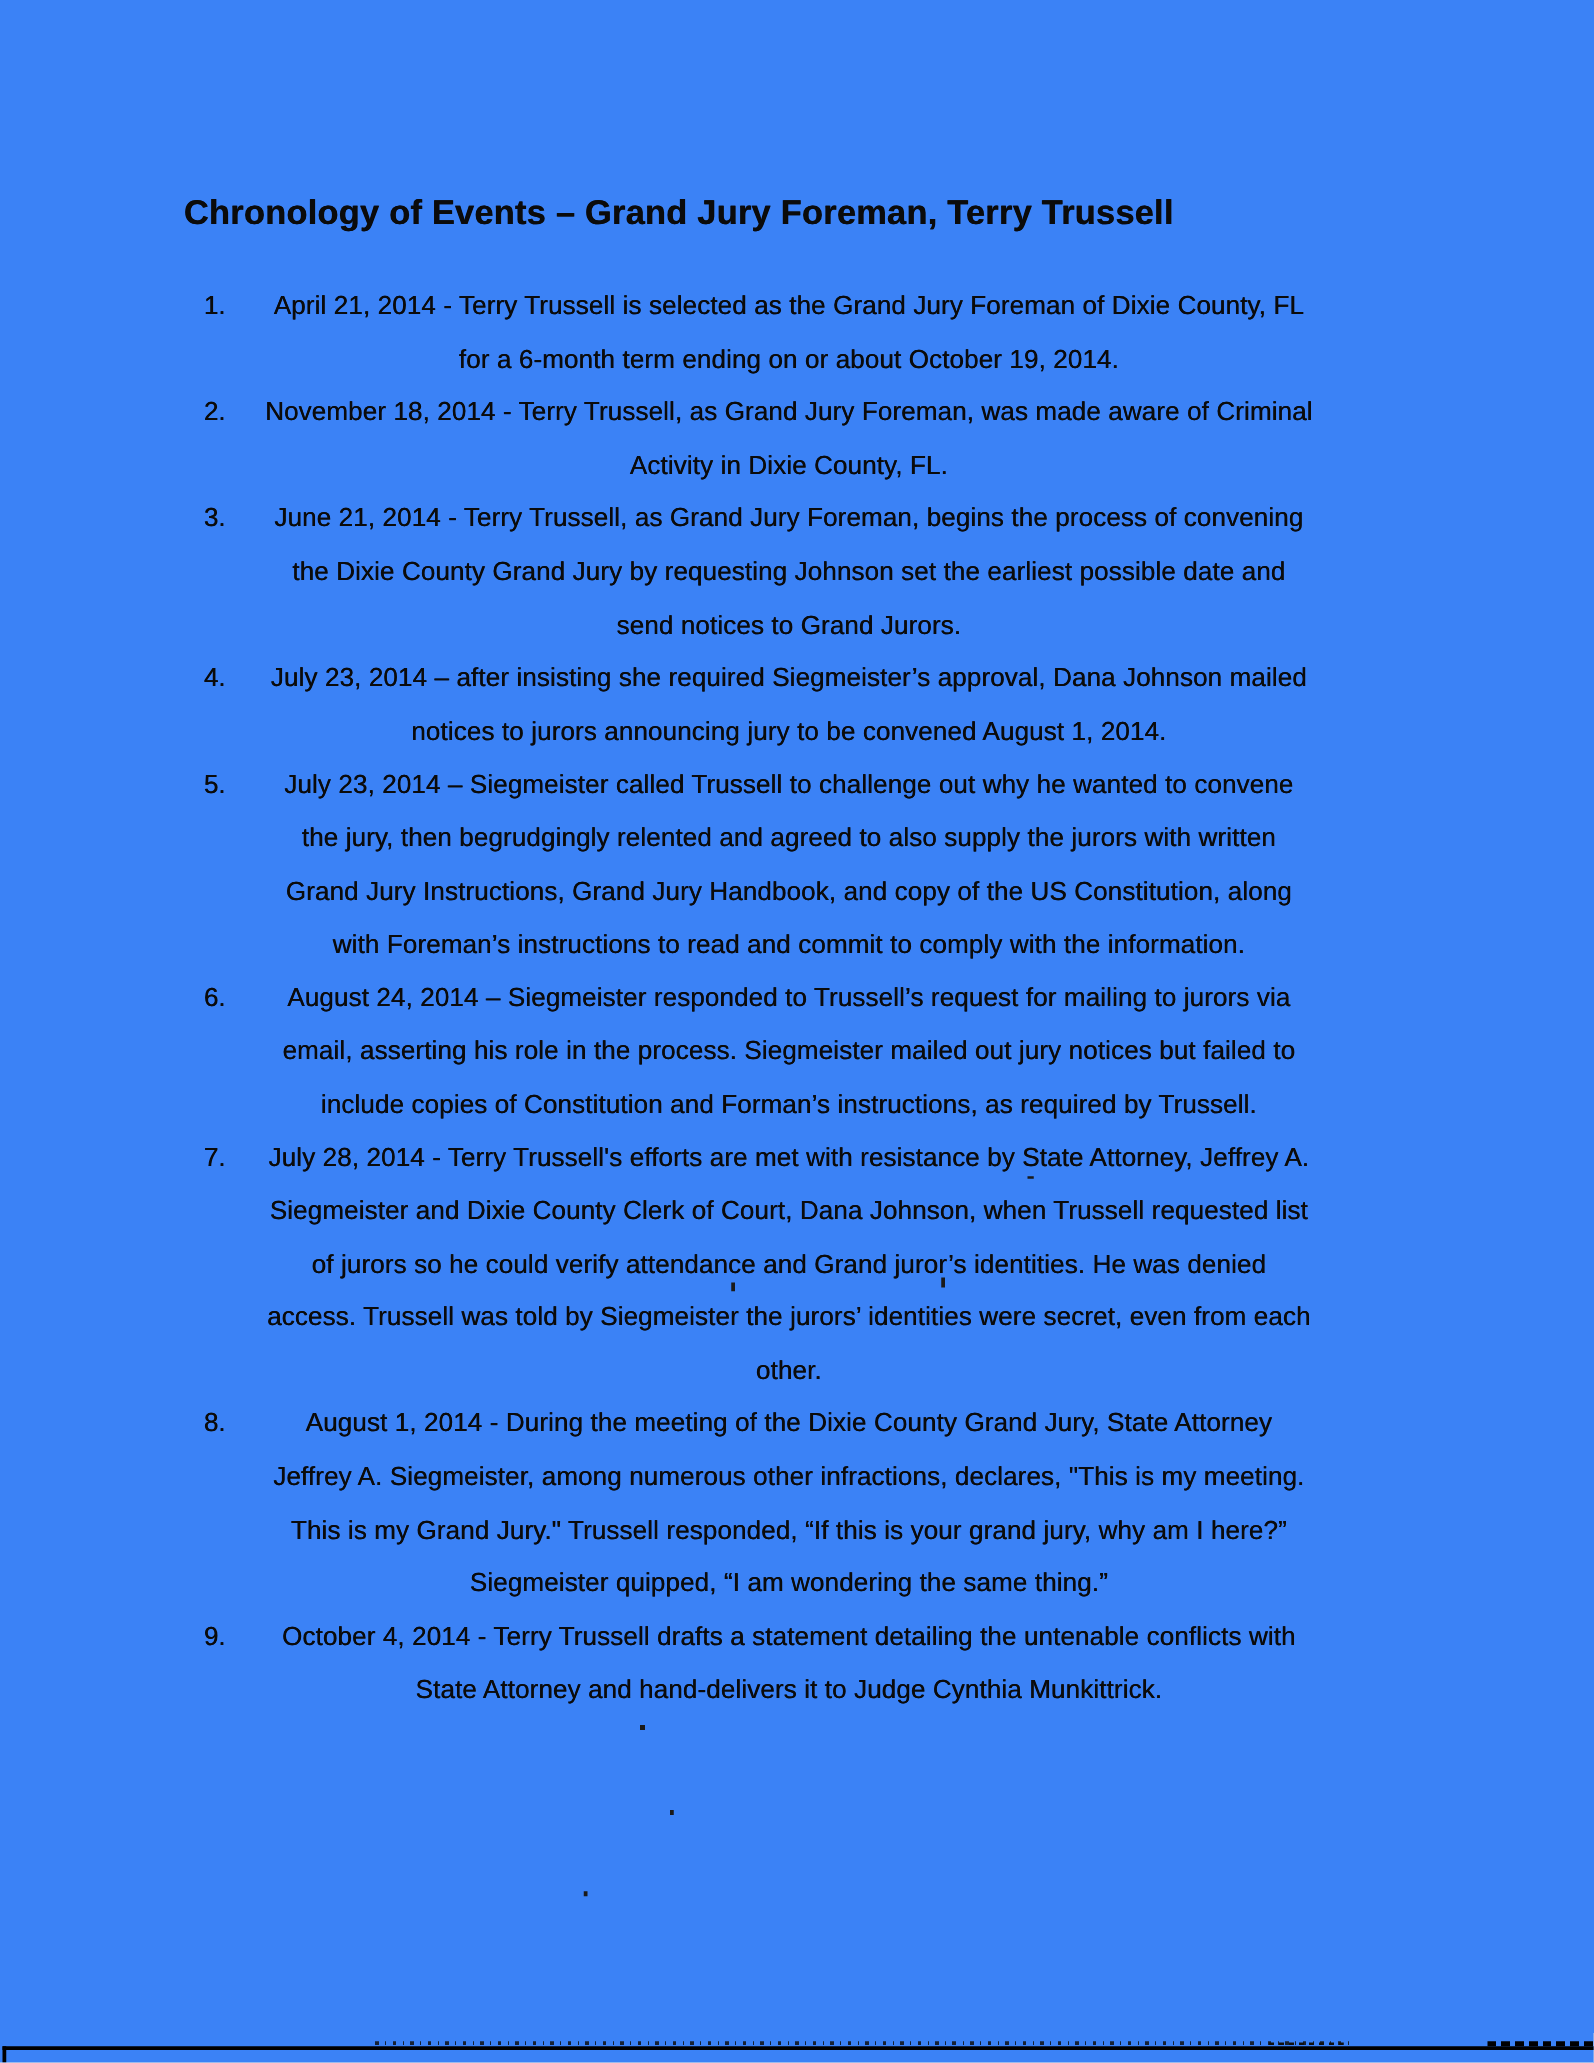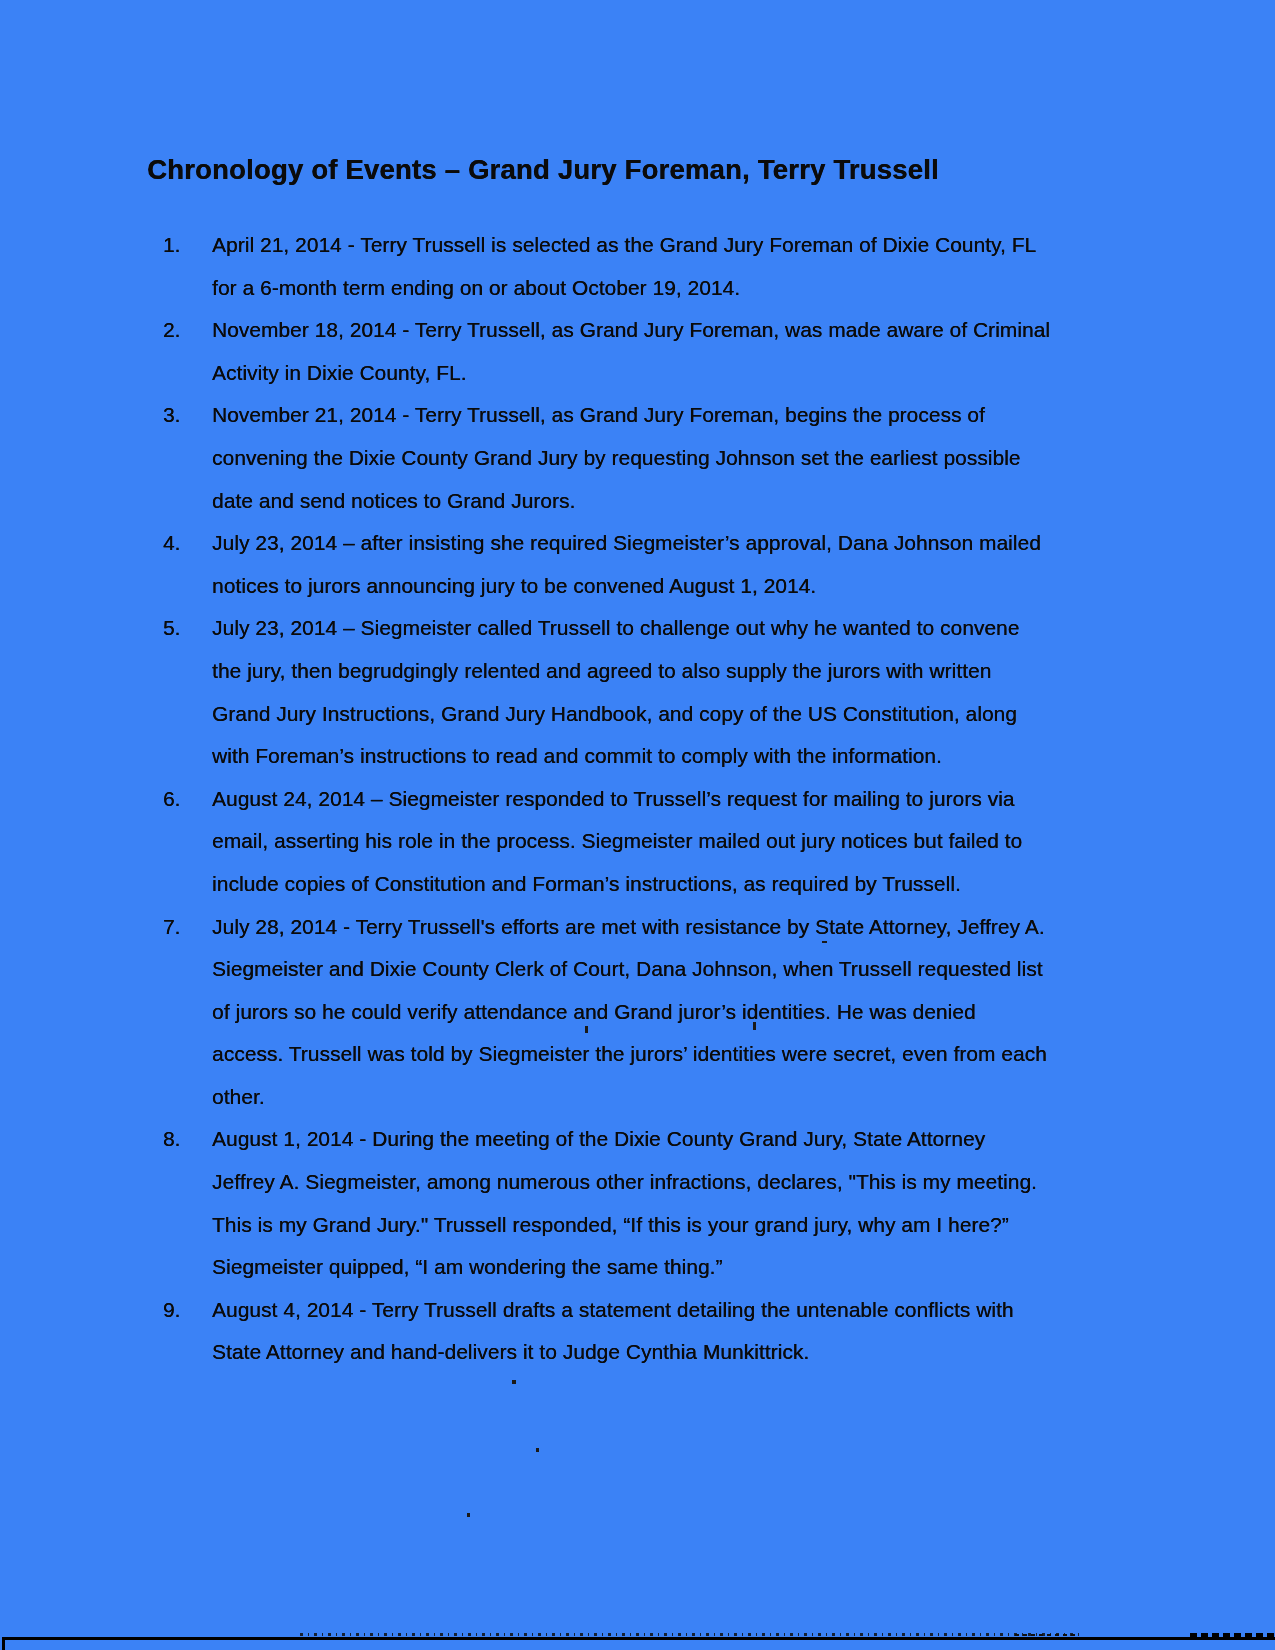--- a/index.html
+++ b/index.html
@@ -43,20 +43,21 @@
   }
   .event-item .num {
     width: 49px;
     flex: 0 0 49px;
   }
   .event-item .text {
     width: 838px;
     flex: 0 0 838px;
     white-space: pre-wrap;
     letter-spacing: 0.1px;
+    text-align: center;
   }
   
   .speck {
     position: absolute;
     background: #1a1a1a;
   }
   .bottom-frame {
     position: absolute;
     top: 1637px;
     left: 2px;
@@ -102,21 +103,21 @@
     <div class="event-item">
       <span class="num">1.</span>
       <span class="text">April 21, 2014 - Terry Trussell is selected as the Grand Jury Foreman of Dixie County, FL for a 6-month term ending on or about October 19, 2014.</span>
     </div>
     <div class="event-item">
       <span class="num">2.</span>
       <span class="text">November 18, 2014 - Terry Trussell, as Grand Jury Foreman, was made aware of Criminal Activity in Dixie County, FL.</span>
     </div>
     <div class="event-item">
       <span class="num">3.</span>
-      <span class="text">November 21, 2014 - Terry Trussell, as Grand Jury Foreman, begins the process of convening the Dixie County Grand Jury by requesting Johnson set the earliest possible date and send notices to Grand Jurors.</span>
+      <span class="text">June 21, 2014 - Terry Trussell, as Grand Jury Foreman, begins the process of convening the Dixie County Grand Jury by requesting Johnson set the earliest possible date and send notices to Grand Jurors.</span>
     </div>
     <div class="event-item">
       <span class="num">4.</span>
       <span class="text">July 23, 2014 – after insisting she required Siegmeister’s approval, Dana Johnson mailed notices to jurors announcing jury to be convened August 1, 2014.</span>
     </div>
     <div class="event-item">
       <span class="num">5.</span>
       <span class="text">July 23, 2014 – Siegmeister called Trussell to challenge out why he wanted to convene the jury, then begrudgingly relented and agreed to also supply the jurors with written Grand Jury Instructions, Grand Jury Handbook, and copy of the US Constitution, along with Foreman’s instructions to read and commit to comply with the information.</span>
     </div>
     <div class="event-item">
@@ -126,21 +127,21 @@
     <div class="event-item">
       <span class="num">7.</span>
       <span class="text">July 28, 2014 - Terry Trussell's efforts are met with resistance by State Attorney, Jeffrey A. Siegmeister and Dixie County Clerk of Court, Dana Johnson, when Trussell requested list of jurors so he could verify attendance and Grand juror’s identities. He was denied access. Trussell was told by Siegmeister the jurors’ identities were secret, even from each other.</span>
     </div>
     <div class="event-item">
       <span class="num">8.</span>
       <span class="text">August 1, 2014 - During the meeting of the Dixie County Grand Jury, State Attorney Jeffrey A. Siegmeister, among numerous other infractions, declares, "This is my meeting.  This is my Grand Jury." Trussell responded, “If this is your grand jury, why am I here?” Siegmeister quipped, “I am wondering the same thing.”</span>
     </div>
     <div class="event-item">
       <span class="num">9.</span>
-      <span class="text">August 4, 2014 - Terry Trussell drafts a statement detailing the untenable conflicts with State Attorney and hand-delivers it to Judge Cynthia Munkittrick.</span>
+      <span class="text">October 4, 2014 - Terry Trussell drafts a statement detailing the untenable conflicts with State Attorney and hand-delivers it to Judge Cynthia Munkittrick.</span>
     </div>
   </div>
 
   <div class="speck" style="left:585px; top:1026px; width:3px; height:7px;"></div>
   <div class="speck" style="left:753px; top:1022px; width:3px; height:8px;"></div>
   <div class="speck" style="left:822px; top:941px; width:5px; height:2px;"></div>
   <div class="speck" style="left:512px; top:1380px; width:4px; height:4px;"></div>
   <div class="speck" style="left:536px; top:1448px; width:3px; height:4px;"></div>
   <div class="speck" style="left:467px; top:1513px; width:3px; height:4px;"></div>
 

